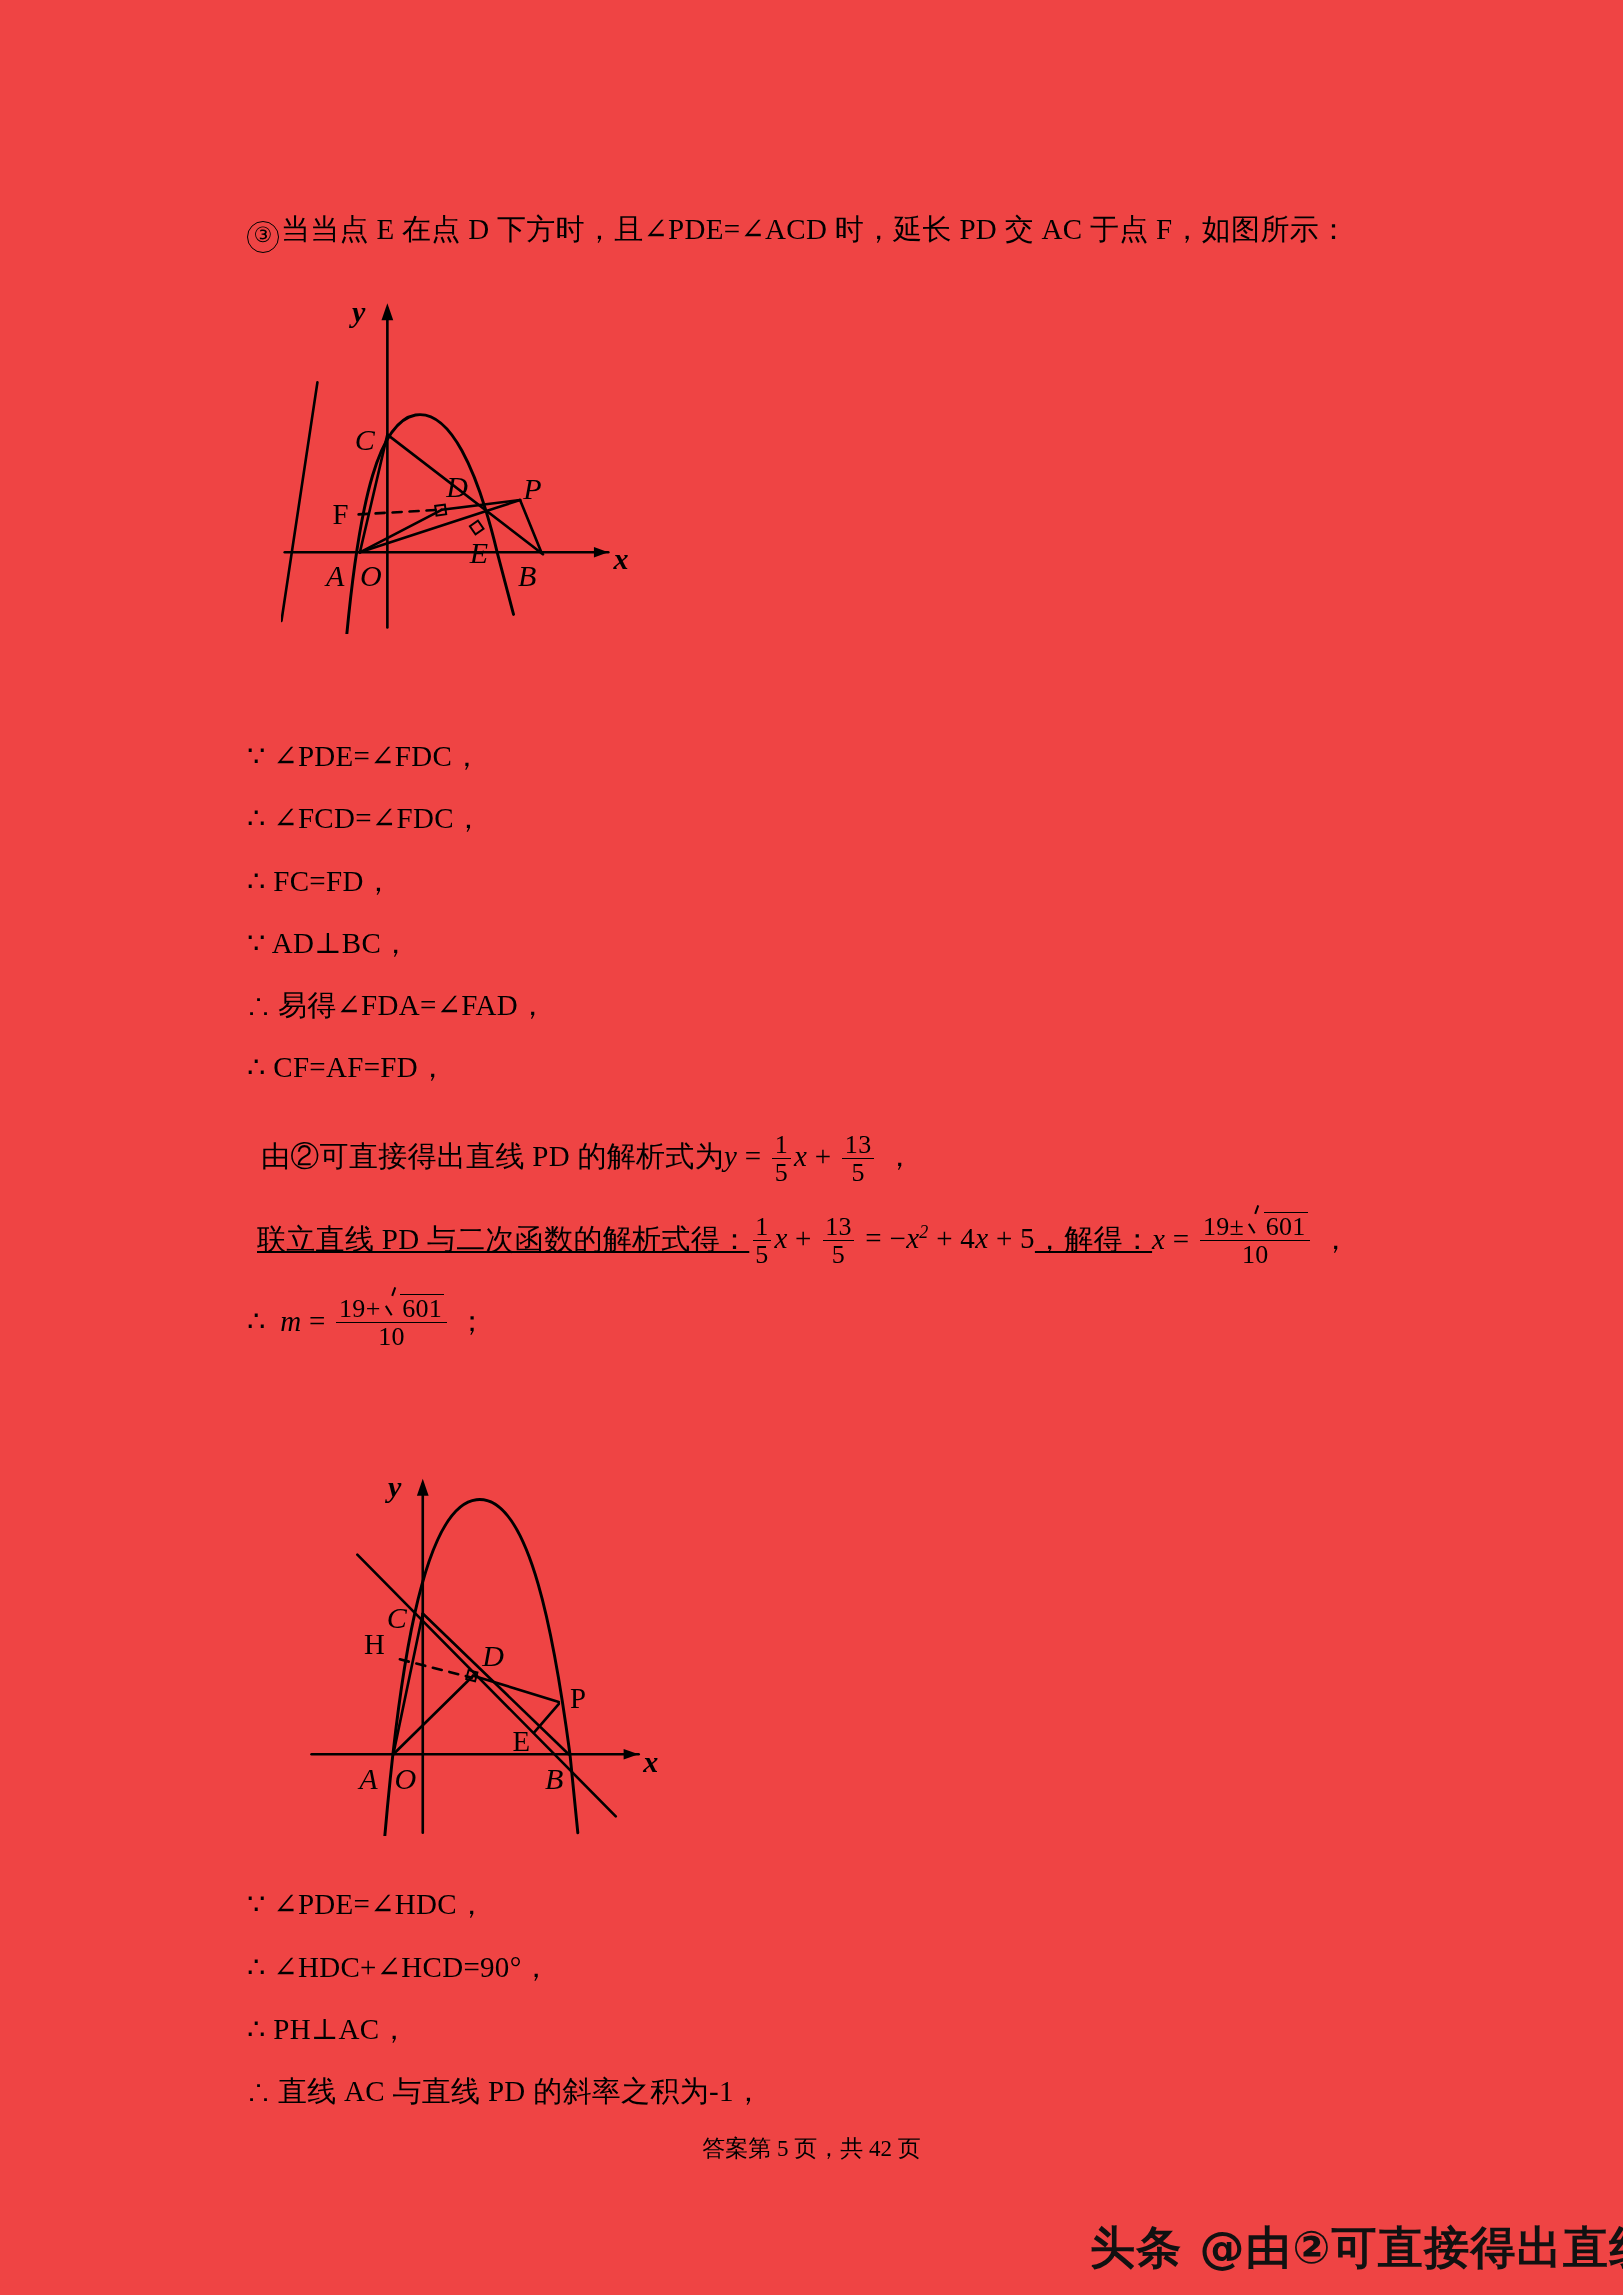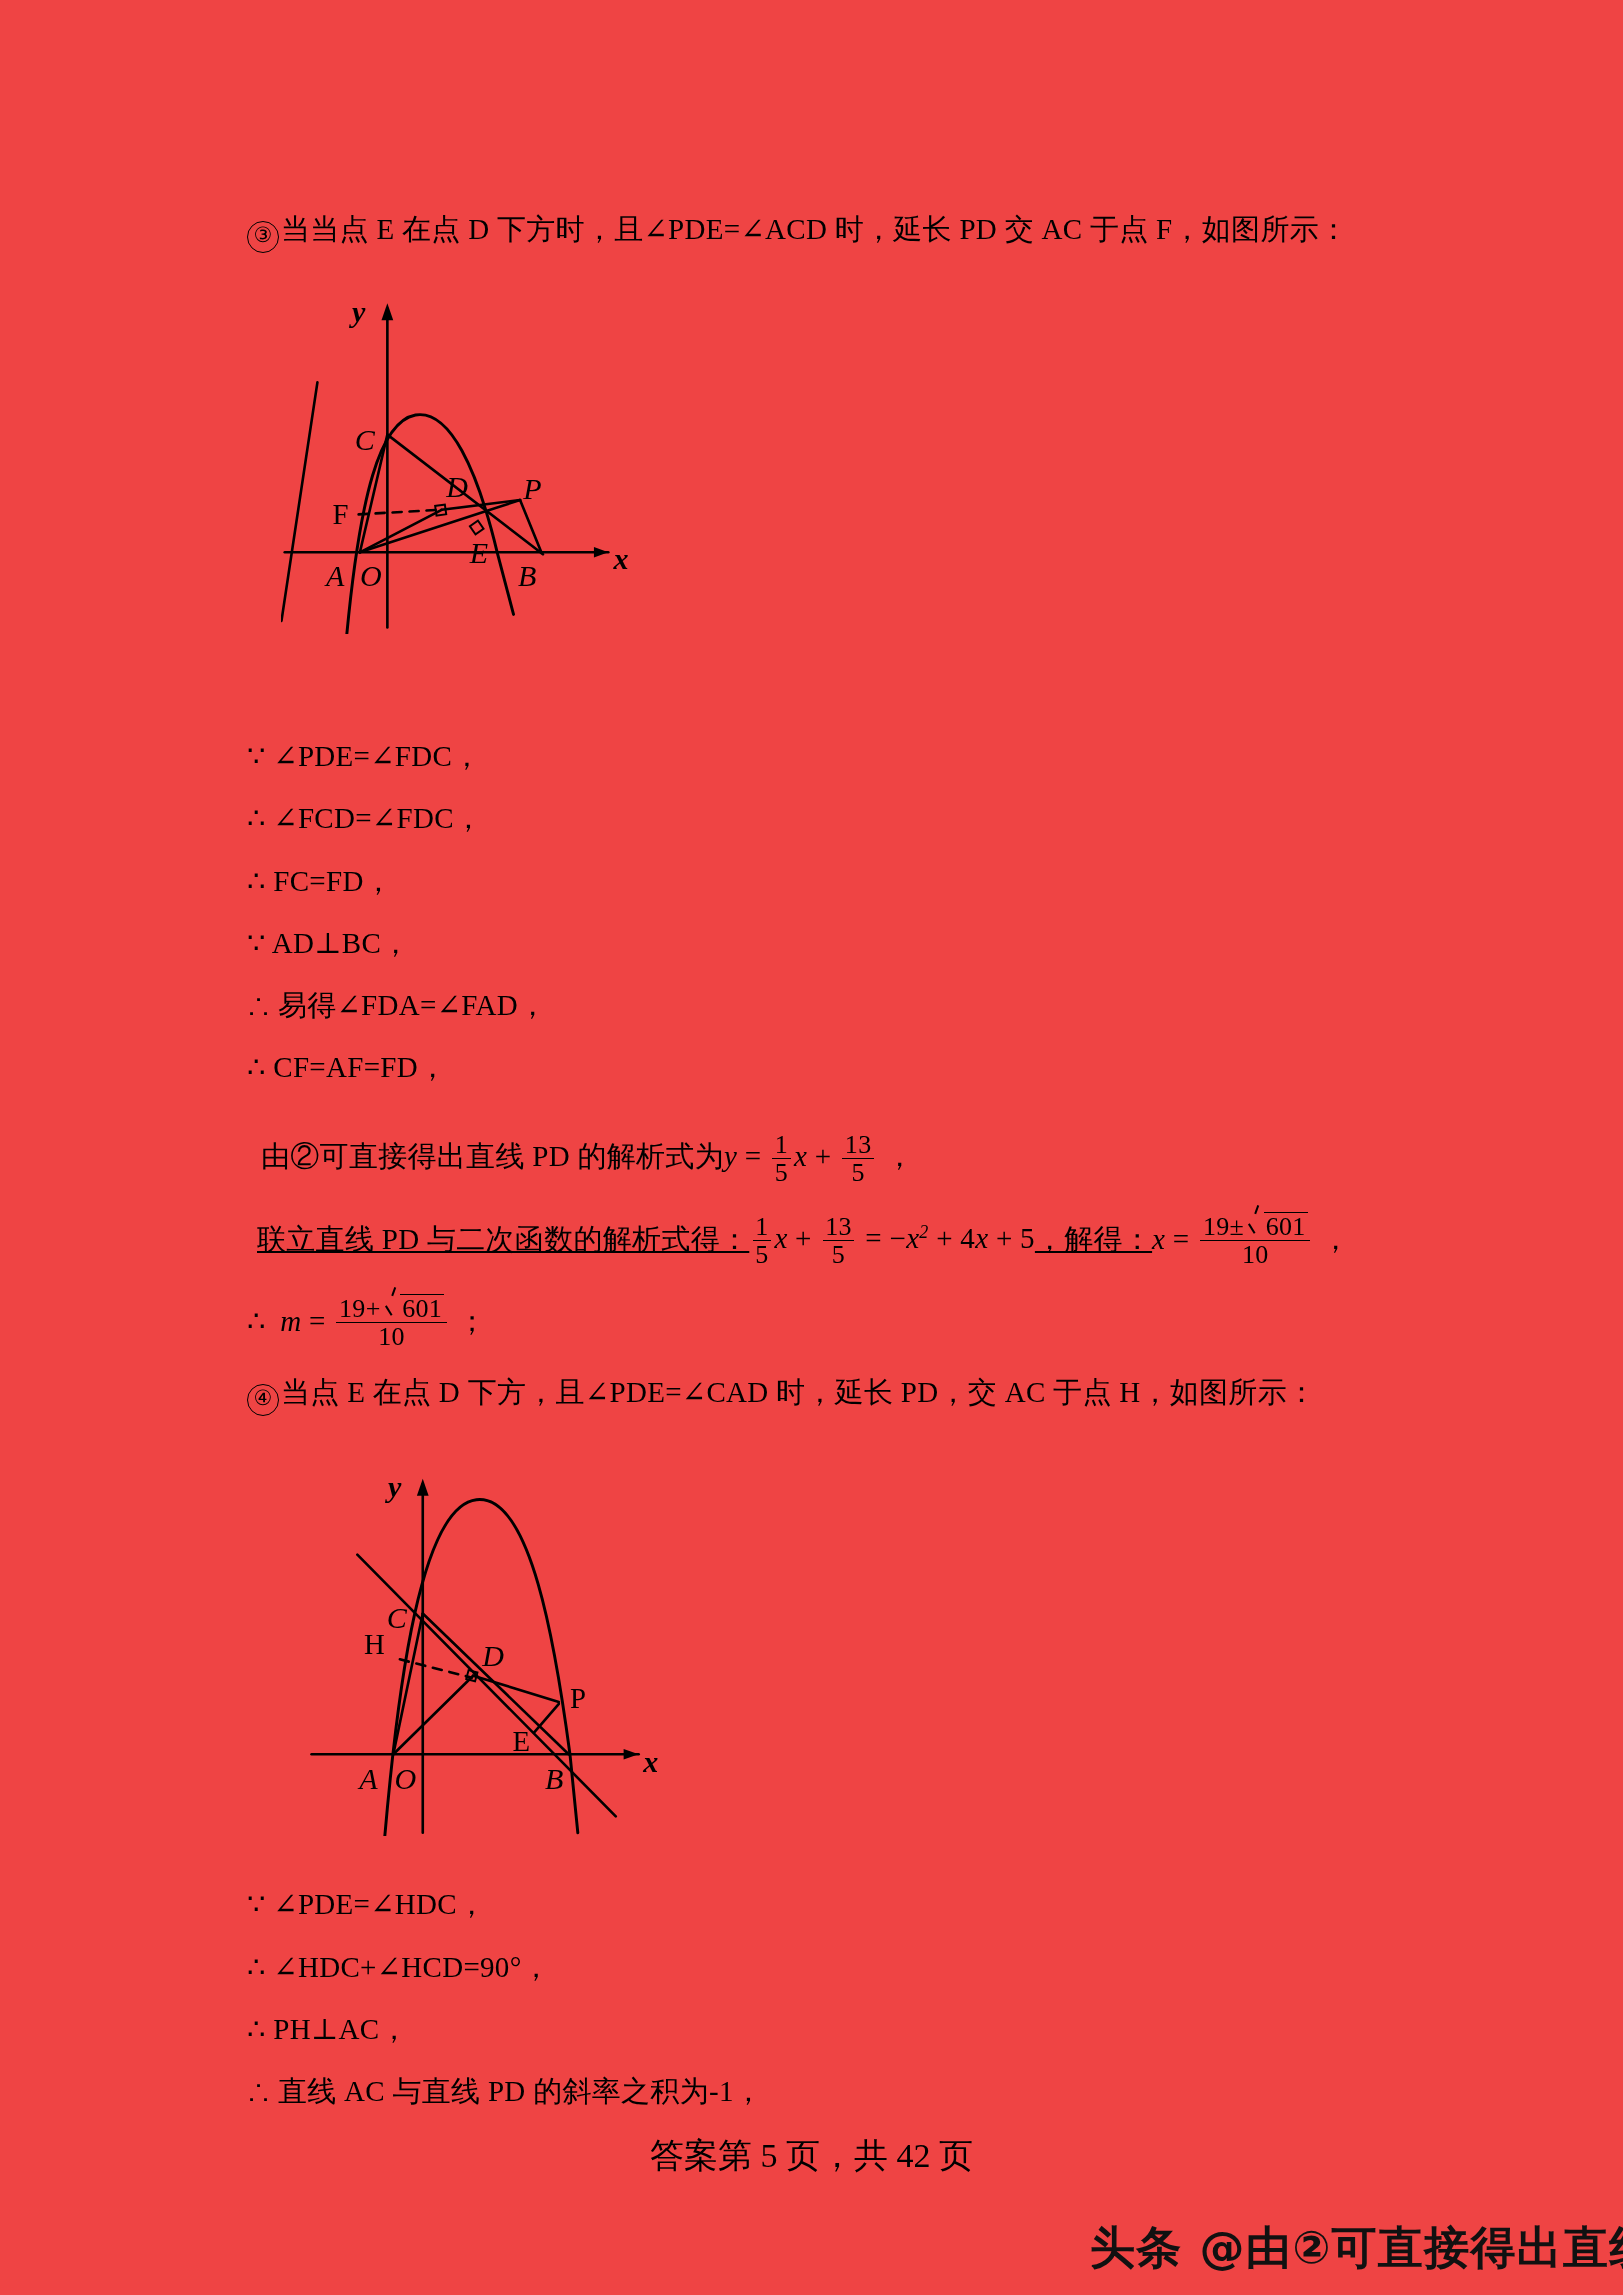--- a/index.html
+++ b/index.html
@@ -106,21 +106,21 @@
   sup.exp { font-size: 0.62em; vertical-align: super; font-style: italic; }
 
   
   .figure { position: absolute; }
 
   
   .footer {
     position: absolute;
     left: 0; right: 0;
     text-align: center;
-    font-size: 34px;
+    font-size: 23px;
     font-family: "Liberation Serif", "DejaVu Serif", serif;
   }
   .watermark {
     position: absolute;
     font-size: 45px;
     font-weight: bold;
     color: #111;
     font-family: "DejaVu Sans", sans-serif;
     letter-spacing: 1.3px;
     white-space: nowrap;
@@ -200,23 +200,20 @@
   </div>
 
   <div class="line" style="left:257px; top:1214px;text-decoration:underline;">
     <span class="cn">联立直线 PD 与二次函数的解析式得：</span><span class="math"><span class="frac"><span class="num">1</span><span class="den">5</span></span><i>x</i><span class="up"> + </span><span class="frac"><span class="num">13</span><span class="den">5</span></span><span class="up"> = −</span><i>x</i><sup class="exp">2</sup><span class="up"> + 4</span><i>x</i><span class="up"> + 5</span></span><span class="cn">，解得：</span><span class="math"><i>x</i><span class="up"> = </span><span class="frac"><span class="num"><span>19</span><span>±</span><span class="sqrt"><span class="rad">601</span></span></span><span class="den">10</span></span><span class="up"> ，</span></span>
   </div>
 
   <div class="line" style="left:247px; top:1296px;">
     <span class="cn">∴</span><span class="math" style="margin-left:14.4px;"><i>m</i><span class="up"> = </span><span class="frac"><span class="num"><span>19</span><span>+</span><span class="sqrt"><span class="rad">601</span></span></span><span class="den">10</span></span><span class="up"> ；</span></span>
   </div>
 
-  <div class="line" style="left:247px; top:1378px;">
-    <span class="circnum">④</span><span class="cn">当点 E 在点 D 下方，且∠PDE=∠CAD 时，延长 PD，交 AC 于点 H，如图所示：</span>
-  </div>
 
   <div class="figure" style="left:308px; top:1450px; width:380px; height:386px;">
     <svg width="380" height="386" viewBox="0 0 580 590">
       <g fill="none" stroke="#000" stroke-width="4" stroke-linecap="round">
 
         <line x1="5" y1="465" x2="505" y2="465"></line>
         <polygon points="505,465 482,457 482,473" fill="#000" stroke="none"></polygon>
 
         <line x1="175" y1="585" x2="175" y2="52"></line>
         <polygon points="175,44 166,70 184,70" fill="#000" stroke="none"></polygon>

